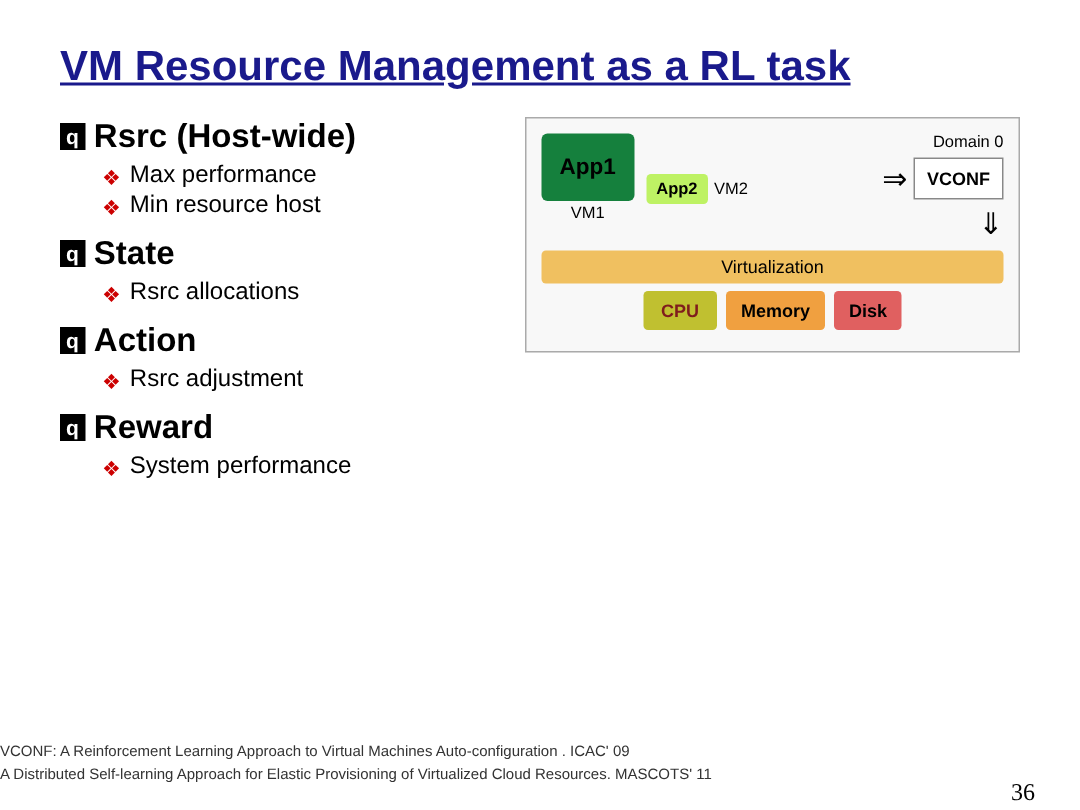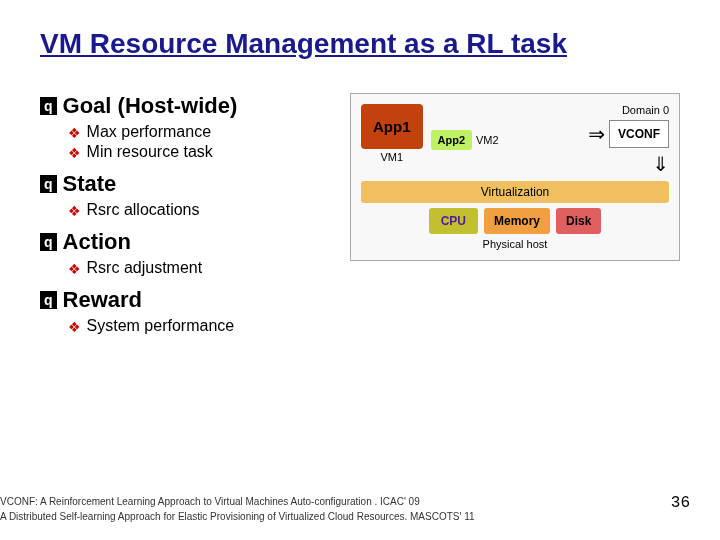--- a/index.html
+++ b/index.html
@@ -17,21 +17,21 @@
       height: 540px;
       padding: 28px 40px 20px 40px;
       position: relative;
     }
 
     .title {
       font-size: 28px;
       font-weight: bold;
       color: #1a1a8c;
       text-decoration: underline;
-      margin-bottom: 33px;
+      margin-bottom: 18px;
       font-family: Arial, sans-serif;
     }
 
     .content-area {
       display: flex;
       gap: 20px;
       align-items: flex-start;
     }
 
     .left-column {
@@ -96,21 +96,21 @@
     .diagram-title {
       text-align: center;
       font-family: Arial, sans-serif;
       font-size: 13px;
       color: #000;
       margin-bottom: 8px;
       font-style: italic;
     }
 
     .app-box {
-      background: #c2410c;
+      background: #15803d;
       color: #000;
       font-size: 12px;
       font-family: Arial, sans-serif;
       font-weight: bold;
       padding: 8px 10px;
       border-radius: 4px;
       text-align: right;
     }
 
     .app-box-small {
@@ -169,21 +169,21 @@
     
     .phys-section {
       display: flex;
       gap: 6px;
       justify-content: center;
       margin: 4px 0;
     }
 
     .cpu-box {
       background: #c0c030;
-      color: #4c1d95;
+      color: #7f1d1d;
       font-size: 12px;
       font-family: Arial, sans-serif;
       font-weight: bold;
       padding: 6px 12px;
       border-radius: 3px;
       text-align: center;
     }
 
     .mem-box {
       background: #f0a040;
@@ -222,51 +222,51 @@
       right: 0;
       text-align: left;
       font-family: Arial, sans-serif;
       font-size: 10px;
       color: #333;
       line-height: 1.5;
     }
 
     .page-number {
       position: absolute;
-      bottom: 28px;
+      bottom: 2px;
       right: 30px;
-      font-family: Liberation Mono, monospace;
+      font-family: Liberation Serif, serif;
       font-size: 16px;
       color: #000;
     }
   </style>
 </head>
 <body>
 
 <div class="slide">
 
   <div class="title">VM Resource Management as a RL task</div>
 
   <div class="content-area">
 
     <div class="left-column">
 
       <div class="bullet-section">
         <div class="main-bullet">
           <span class="q-box">q</span>
-          <span>Goal (Host-wide)</span>
+          <span>Rsrc (Host-wide)</span>
         </div>
         <div class="sub-bullets">
           <div class="sub-bullet">
             <span class="diamond">❖</span>
             <span>Max performance</span>
           </div>
           <div class="sub-bullet">
             <span class="diamond">❖</span>
-            <span>Min resource task</span>
+            <span>Min resource host</span>
           </div>
         </div>
       </div>
 
       <div class="bullet-section">
         <div class="main-bullet">
           <span class="q-box">q</span>
           <span>State</span>
         </div>
         <div class="sub-bullets">
@@ -342,21 +342,20 @@
       </div>
 
       <div class="virt-bar">Virtualization</div>
 
       <div class="phys-section">
         <div class="cpu-box">CPU</div>
         <div class="mem-box">Memory</div>
         <div class="disk-box">Disk</div>
       </div>
 
-      <div class="phys-label">Physical host</div>
     </div>
 
   </div>
 
   <div class="footer">
     <div>VCONF: A Reinforcement Learning Approach to Virtual Machines Auto-configuration . ICAC' 09</div>
     <div>A Distributed Self-learning Approach for Elastic Provisioning of Virtualized Cloud Resources. MASCOTS' 11</div>
   </div>
 
   <div class="page-number">36</div>

